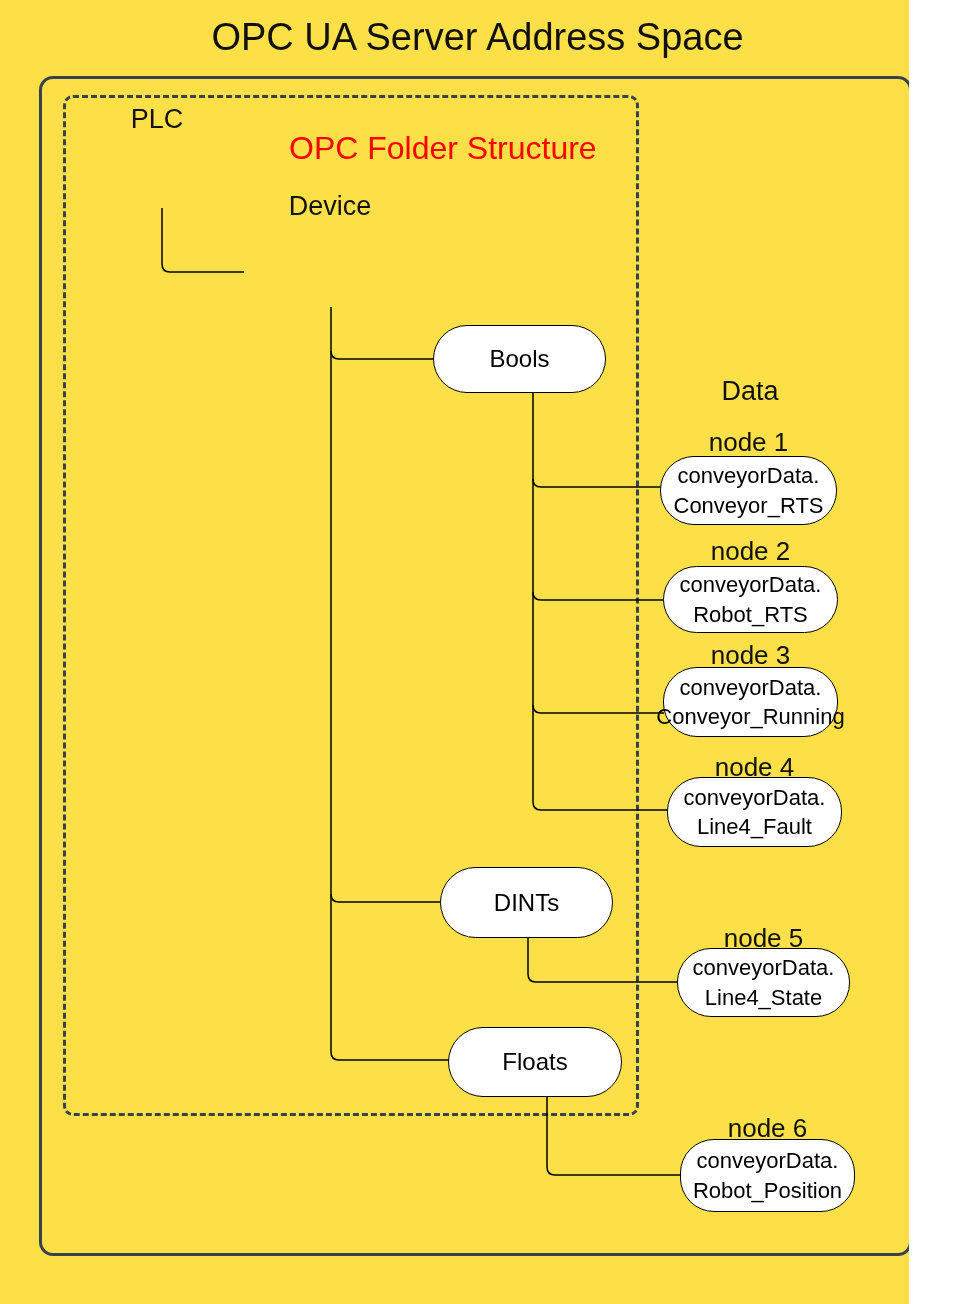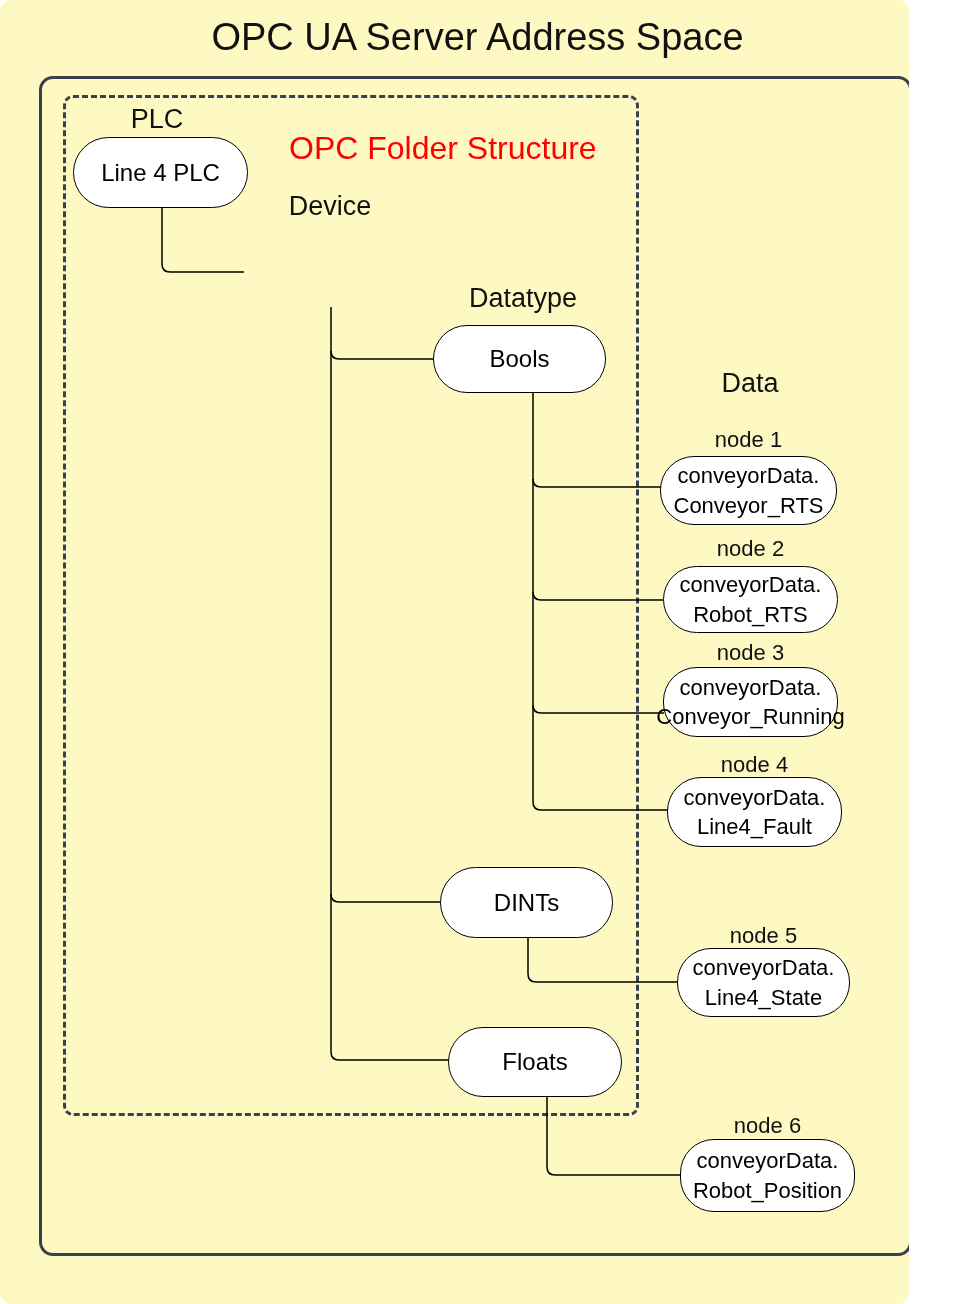--- a/index.html
+++ b/index.html
@@ -1,18 +1,18 @@
 <!DOCTYPE html>
 <html><head>
 <meta charset="utf-8">
 <style>
   html,body { margin:0; padding:0; background:#ffffff; }
   #stage {
-    position:relative; width:909px; height:1304px; background:#fef9c3;
-    font-family:"Liberation Sans", sans-serif; color:#000; overflow:hidden;border-radius:11px;
+    position:relative; width:909px; height:1304px; background:#fde047;
+    font-family:"Liberation Sans", sans-serif; color:#000; overflow:hidden;
   }
   .abs { position:absolute; }
   #diagram-title {
     left:0; top:16px; width:955px; text-align:center;
     font-size:38px; color:#111111; white-space:nowrap;
   }
   .frame {
     position:absolute; box-sizing:border-box; border-radius:14px;
     border:3.5px solid #39414d;
   }
@@ -31,21 +31,21 @@
   .pill {
     position:absolute; box-sizing:border-box; background:#ffffff;
     border:1.5px solid #000000; border-radius:40px;
     display:flex; flex-direction:column; align-items:center; justify-content:center;
     text-align:center;
   }
   .folder-pill { font-size:24px; }
   .node-pill  { font-size:22px; line-height:1.32; border-radius:34px; }
   .node-pill span { white-space:nowrap; }
   .node-label {
-    position:absolute; text-align:center; font-size:22px; color:#111111; white-space:nowrap;
+    position:absolute; text-align:center; font-size:26px; color:#111111; white-space:nowrap;
   }
 </style>
 </head>
 <body>
 
 <div id="stage">
 
   <div id="diagram-title" class="abs">OPC UA Server Address Space</div>
 
   <div id="outer-frame" class="frame"></div>
@@ -61,28 +61,24 @@
       <path d="M533,479 Q533,487 541,487 L661,487"></path>
       <path d="M533,592 Q533,600 541,600 L664,600"></path>
       <path d="M533,705 Q533,713 541,713 L664,713"></path>
       <path d="M528,938 L528,974 Q528,982 536,982 L678,982"></path>
       <path d="M547,1097 L547,1167 Q547,1175 555,1175 L681,1175"></path>
     </g>
   </svg>
 
   <div class="col-label" style="left:82px;  top:104px; width:150px;">PLC</div>
   <div class="col-label" style="left:260px; top:191px; width:140px;">Device</div>
-  <div class="col-label" style="left:438px; top:283px; width:170px;">Datatype</div>
-  <div class="col-label" style="left:690px; top:368px; width:120px;">Data</div>
+  <div class="col-label" style="left:690px; top:376px; width:120px;">Data</div>
 
   <div id="annotation-label" style="left:289px; top:130px; width:300px;">OPC Folder Structure</div>
 
-  <div class="pill folder-pill" style="left:73px;  top:137px;  width:175px; height:71px;">
-    <span>Line 4 PLC</span>
-  </div>
   <div class="pill folder-pill" style="left:433px; top:325px;  width:173px; height:68px;">
     <span>Bools</span>
   </div>
   <div class="pill folder-pill" style="left:440px; top:867px;  width:173px; height:71px;">
     <span>DINTs</span>
   </div>
   <div class="pill folder-pill" style="left:448px; top:1027px; width:174px; height:70px;justify-content:center;">
     <span>Floats</span>
   </div>
 

